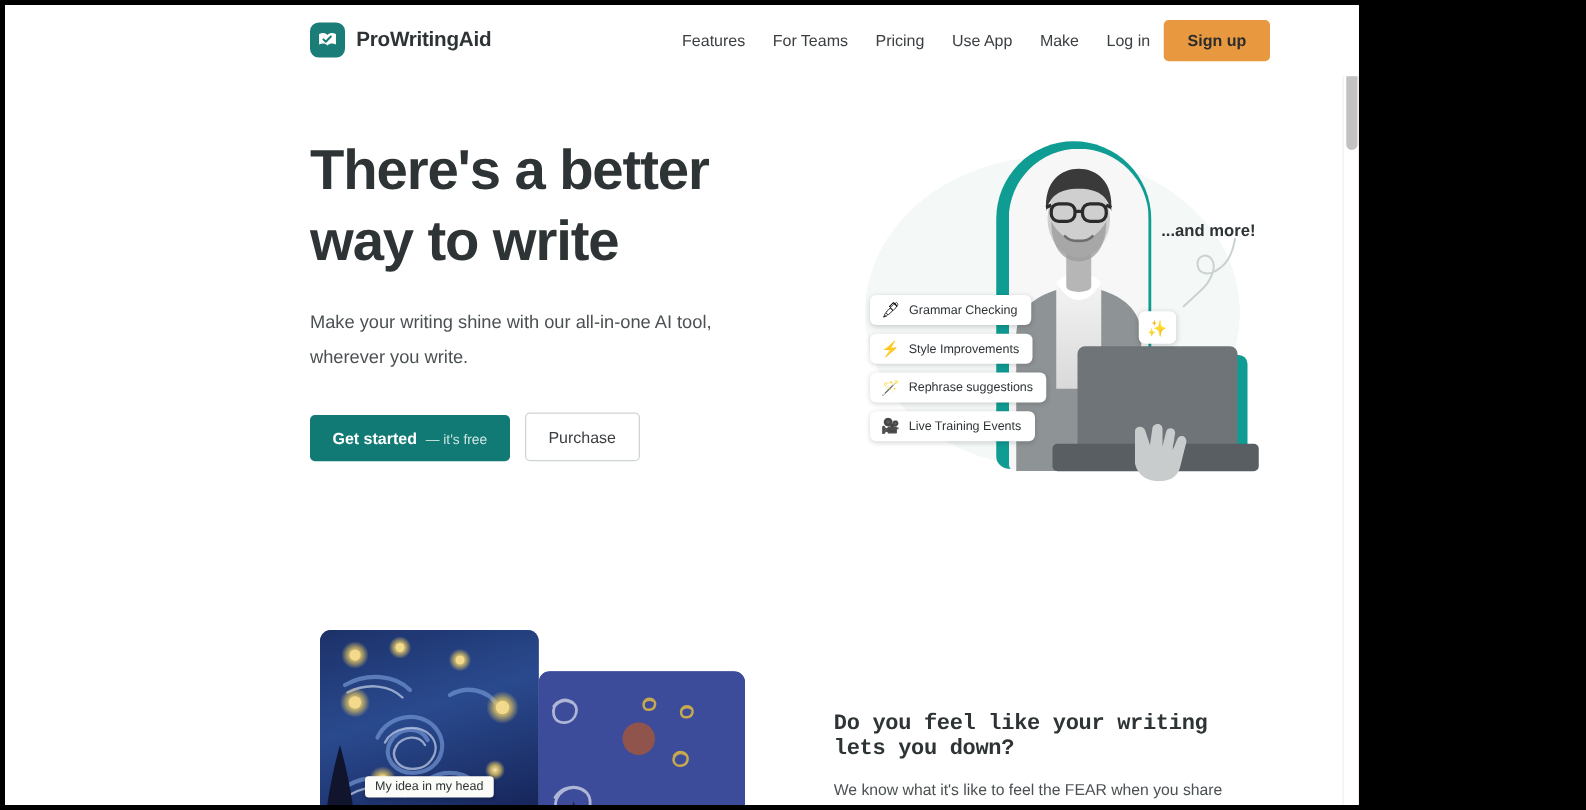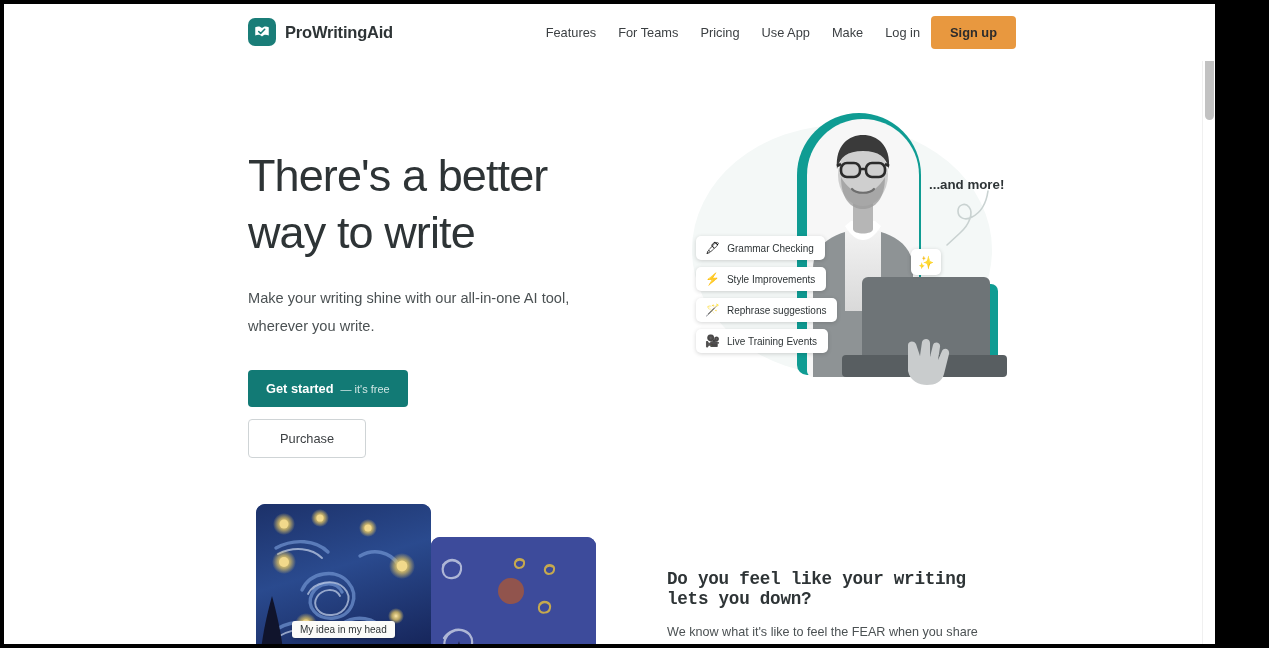--- a/index.html
+++ b/index.html
@@ -5,21 +5,21 @@
   * { box-sizing: border-box; margin: 0; padding: 0; }
   html, body {
     width: 1269px; height: 648px;
     background: #000;
     font-family: "Liberation Sans", sans-serif;
     overflow: hidden;
   }
   #viewport-frame {
     position: absolute;
     left: 4px; top: 4px;
-    width: 1211px; height: 640px;
+    width: 1083px; height: 640px;
     background: #be185d;
     overflow: hidden;
   }
   #page {
     position: absolute;
     left: 0; top: 0;
     width: 1248px; height: 640px;
     background: #ffffff;
     overflow: hidden;
   }
@@ -86,40 +86,40 @@
     font-size: 12.8px; font-weight: bold;
     padding: 9px 19px;
     border-radius: 4px; border: none;
     cursor: pointer;
     font-family: "Liberation Sans", sans-serif;
   }
 
   
   #hero-copy { position: absolute; left: 244px; top: 103px; width: 400px; }
   #hero-title {
-    font-size: 45px; line-height: 57px; font-weight: normal;
-    color: #2e3436; letter-spacing: -0.9px; margin-top: 40px;
+    font-size: 45px; line-height: 57px; font-weight: bold;
+    color: #2e3436; letter-spacing: -0.9px;
   }
   #hero-subtitle {
     margin-top: 23px;
     font-size: 14.6px; line-height: 28px; color: #4b5153;
     width: 330px;
   }
-  #hero-actions { margin-top: 30px; display: flex; align-items: flex-start; gap: 12px; flex-direction: column; }
+  #hero-actions { margin-top: 30px; display: flex; align-items: flex-end; gap: 12px; }
   #get-started-button {
     background: #127a75; border: none; border-radius: 4px;
     padding: 11px 18px; cursor: pointer; color: #fff;
     display: flex; align-items: baseline; gap: 7px;
     font-family: "Liberation Sans", sans-serif;
   }
   #get-started-label { font-size: 12.8px; font-weight: bold; }
   #get-started-sub { font-size: 11px; color: #cfe6e4; }
   #purchase-button {
     background: #fff; border: 1px solid #cfd4d6; border-radius: 4px;
-    padding: 11px 31px; font-size: 12.8px; color: #3b3f42; cursor: pointer;
+    padding: 11px 18px; font-size: 12.8px; color: #3b3f42; cursor: pointer;
     font-family: "Liberation Sans", sans-serif;
   }
   #no-credit-card { margin-top: 29px; font-size: 12px; color: #5d6366; }
 
   
   #hero-illustration {
     position: absolute; left: 660px; top: 103px;
     width: 360px; height: 290px;
   }
   #blob-bg {

